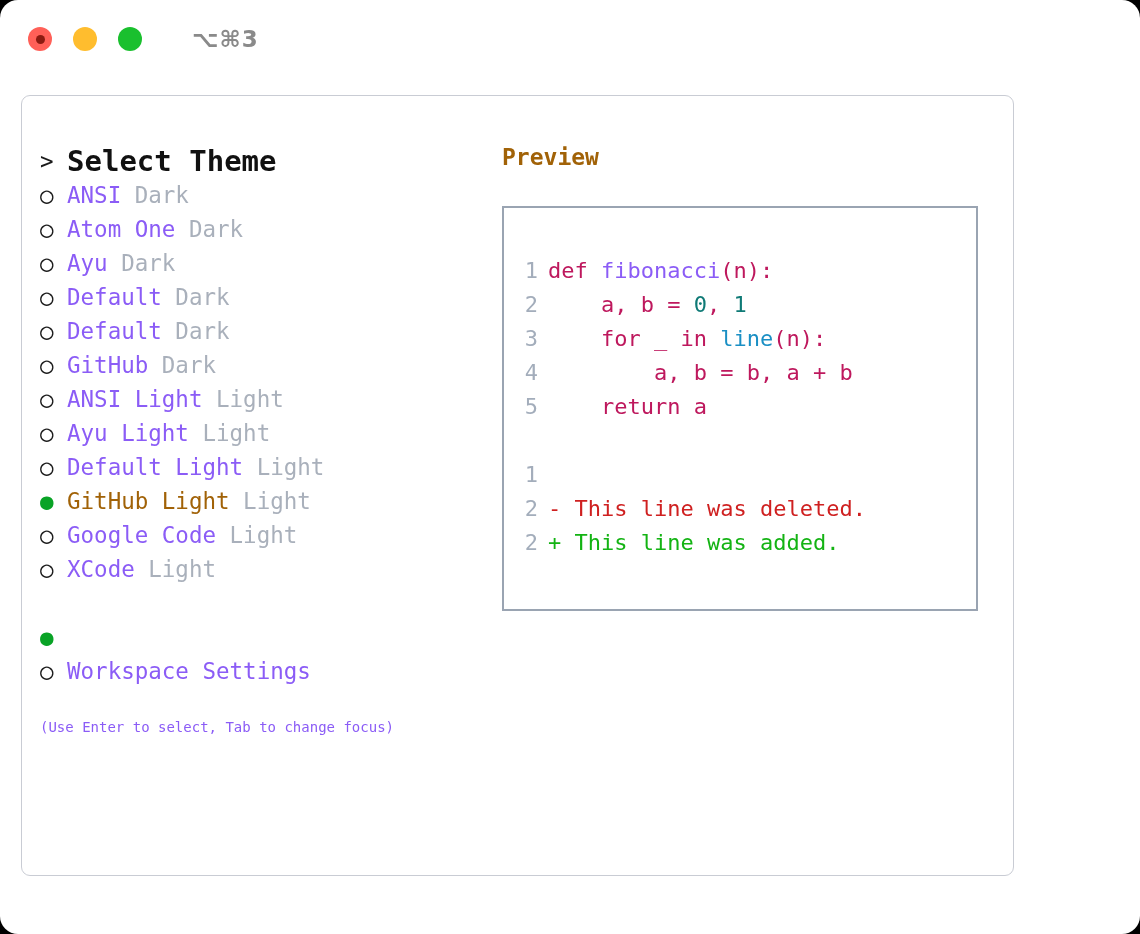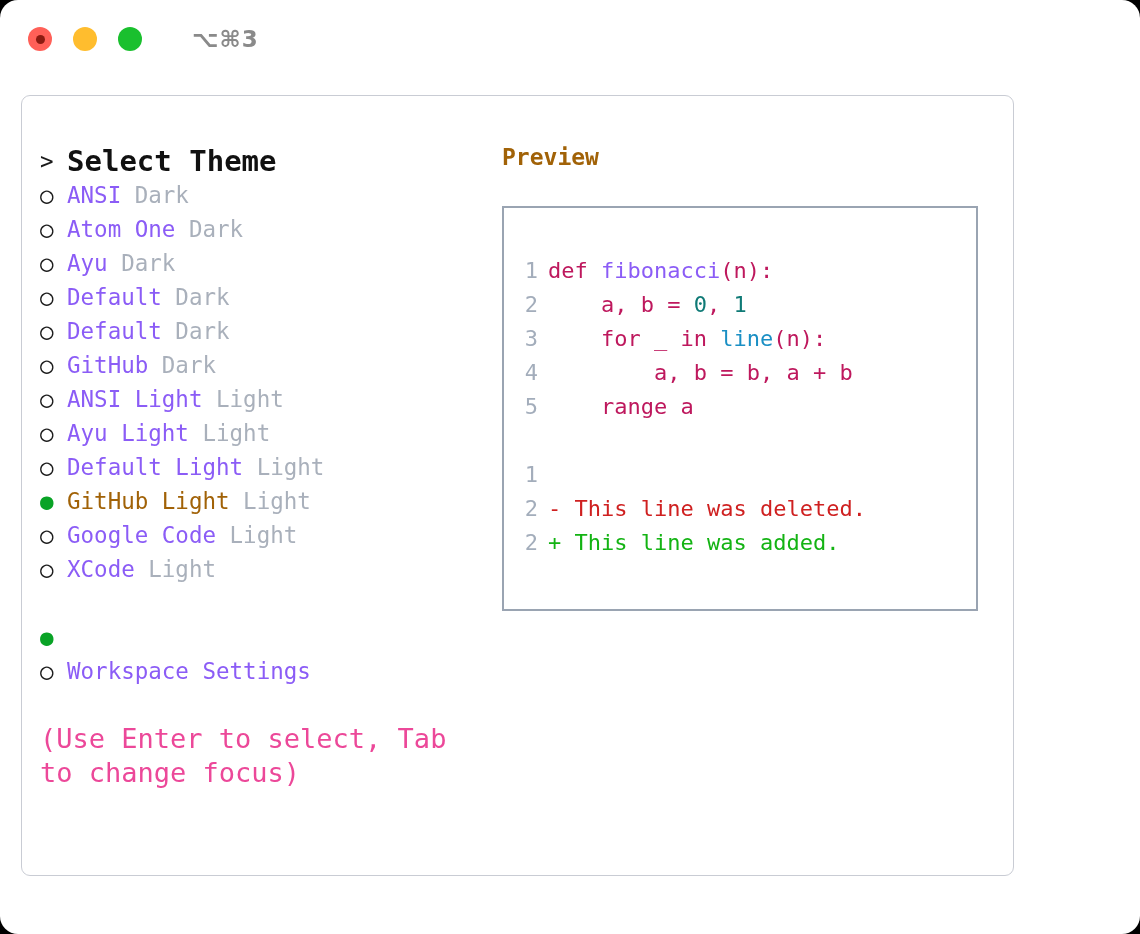--- a/index.html
+++ b/index.html
@@ -64,24 +64,24 @@
   }
   .marker.sel { color:#09a326; }
   .marker.blank { color:transparent; }
   .head-text { font-weight:700; color:#111; font-size:29px; }
   .name { color:#8b5cf6; }
   .name.selected { color:#a16207; }
   .tag  { color:#a9b0bb; }
   .spacer-row { height:34px; }
 
   .hint {
-    margin-top:34px;
-    font-size:27px;
+    margin-top:22px;
+    font-size:14px;
     line-height:34px;
-    color:#ec4899;
+    color:#8b5cf6;
     width:430px;
     white-space:pre-wrap;
   }
 
   
   .preview-title {
     font-size:23px; font-weight:700; color:#a16207;
     margin-bottom:36px;
   }
   .code-box {
@@ -157,21 +157,21 @@
       </div>
 
       <div class="col-right">
         <div class="preview-title">Preview</div>
         <div class="code-box">
           <div id="code-lines">
               <div class="code-line"><span class="ln">1</span><span class="code-txt">def </span><span class="tok-fn">fibonacci</span><span class="code-txt">(n):</span></div>
               <div class="code-line"><span class="ln">2</span><span class="code-txt">    a, b = </span><span class="tok-num">0</span><span class="code-txt">, </span><span class="tok-num">1</span></div>
               <div class="code-line"><span class="ln">3</span><span class="code-txt">    for _ in </span><span class="tok-call">line</span><span class="code-txt">(n):</span></div>
               <div class="code-line"><span class="ln">4</span><span class="code-txt">        a, b = b, a + b</span></div>
-              <div class="code-line"><span class="ln">5</span><span class="code-txt">    range a</span></div>
+              <div class="code-line"><span class="ln">5</span><span class="code-txt">    return a</span></div>
             </div>
           <div class="gap"></div>
           <div id="diff-lines">
               <div class="code-line"><span class="ln">1</span><span class="diff-ctx"> </span></div>
               <div class="code-line"><span class="ln">2</span><span class="diff-del">-</span><span class="diff-del"> This line was deleted.</span></div>
               <div class="code-line"><span class="ln">2</span><span class="diff-add">+</span><span class="diff-add"> This line was added.</span></div>
             </div>
         </div>
       </div>
 

